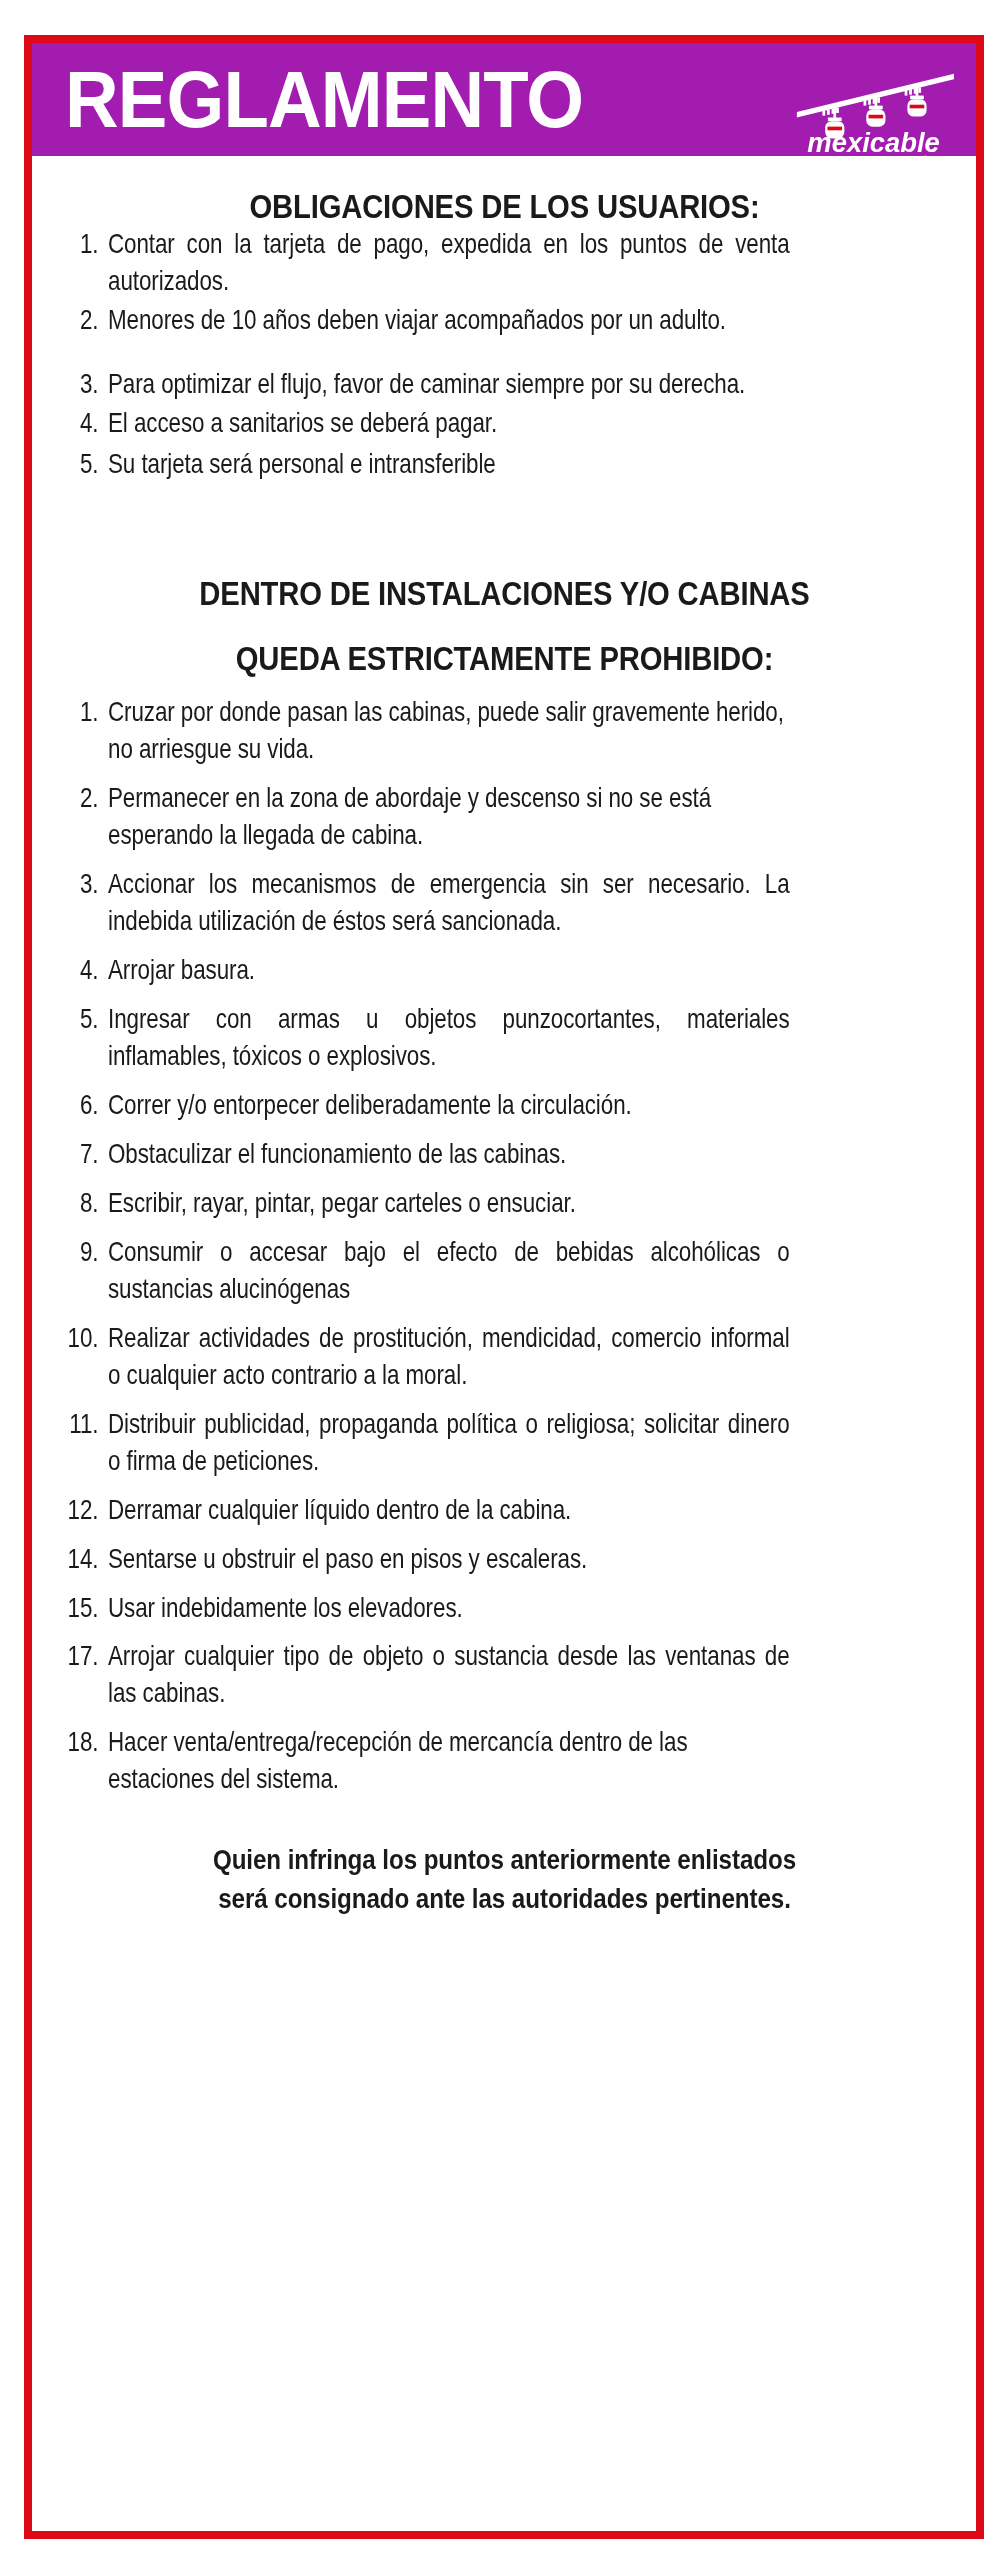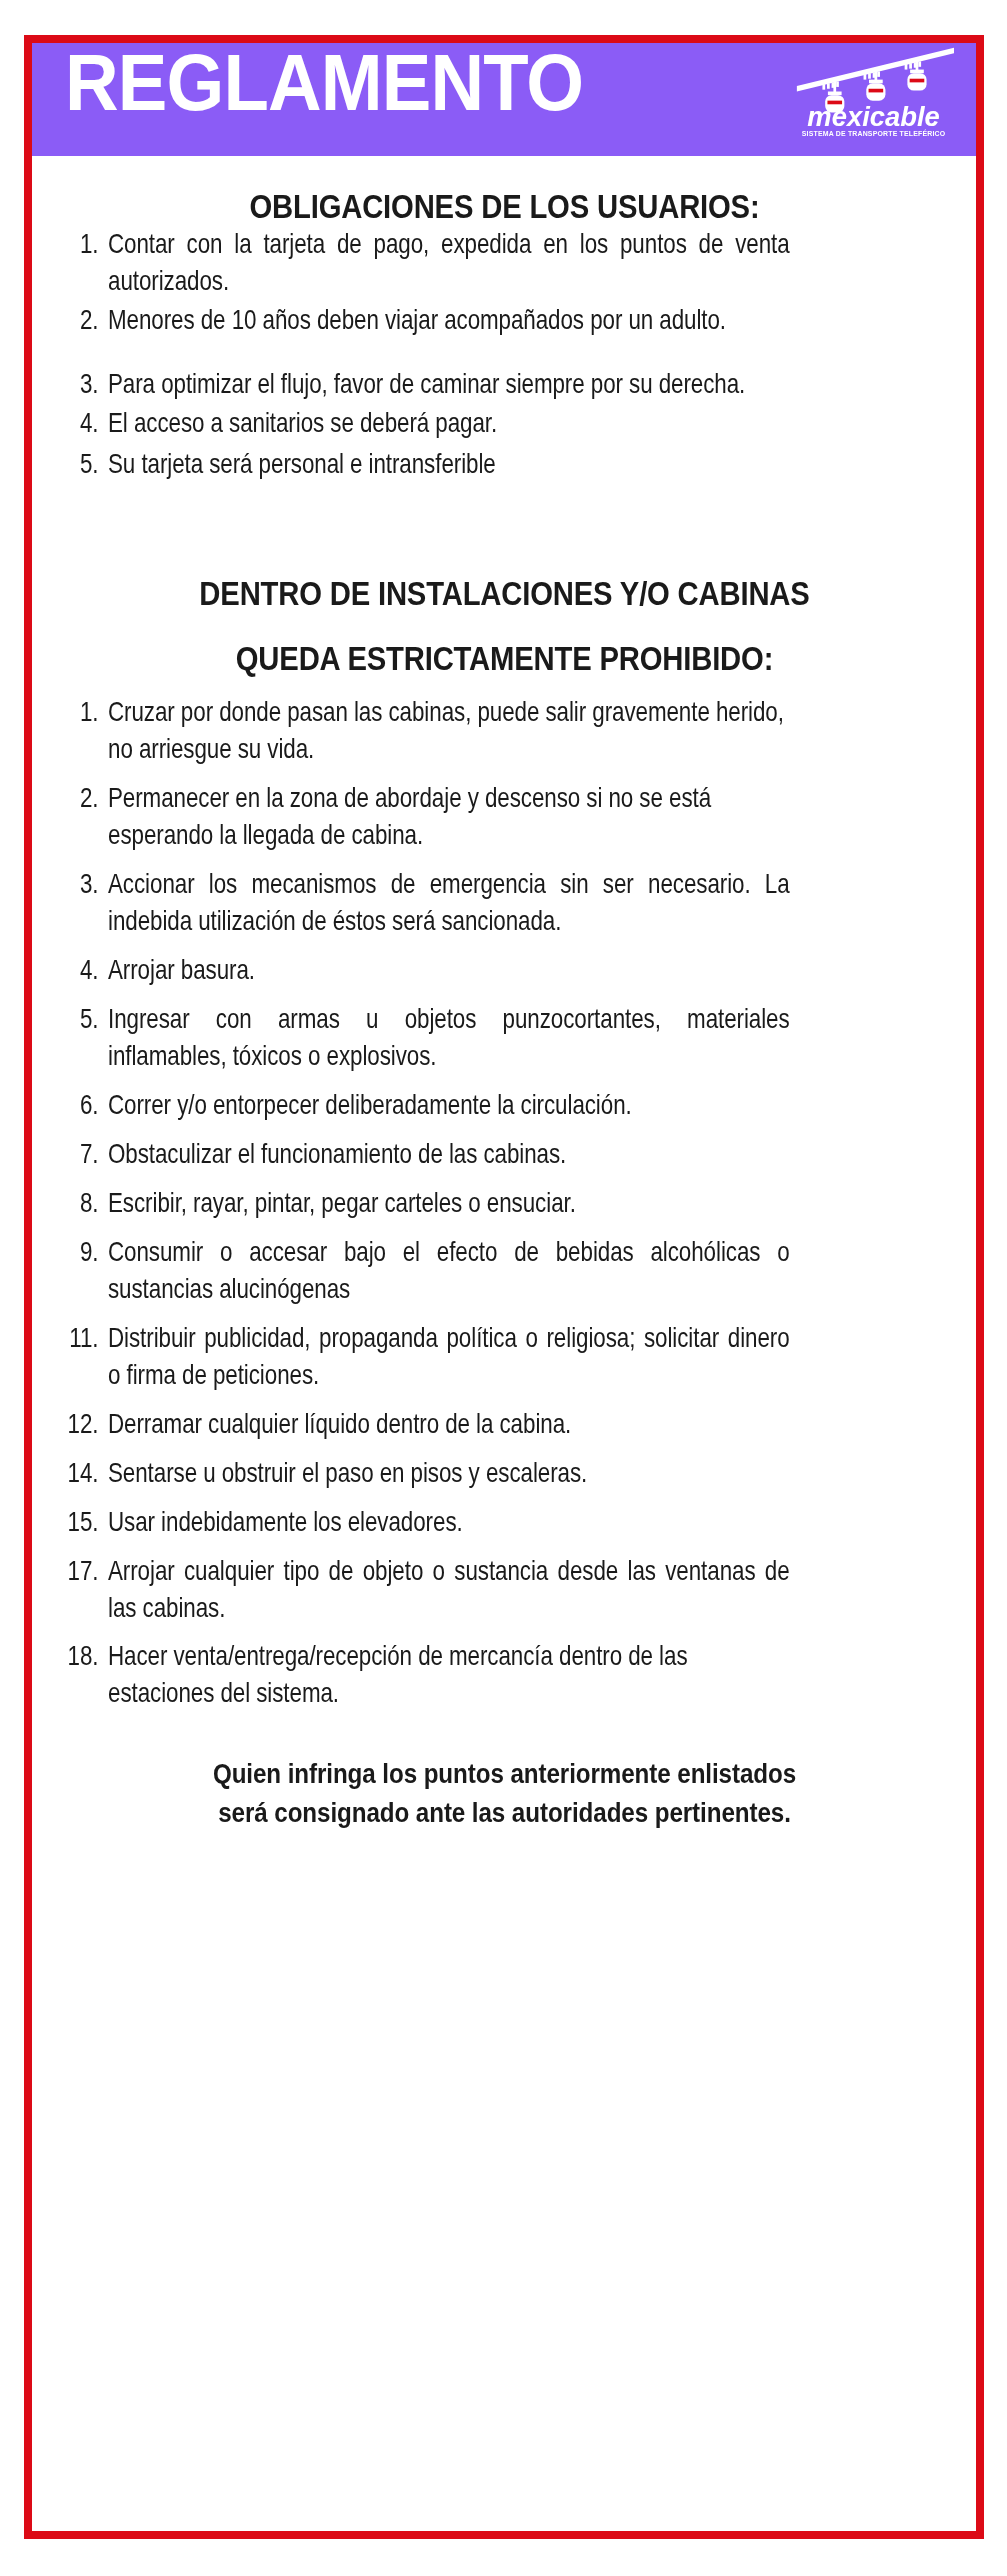--- a/index.html
+++ b/index.html
@@ -24,44 +24,44 @@
     box-sizing: border-box;
     border: 8.3px solid #DC0A16;
     background: #ffffff;
     display: flex;
     flex-direction: column;
   }
 
   
   .header-band {
     position: relative;
-    background: #8b5cf6;
+    background: #a21caf;
     height: 113px;
     flex: 0 0 auto;
     display: flex;
-    align-items: flex-start;
+    align-items: center;
     overflow: hidden;
   }
   .header-title {
     color: #ffffff;
     font-family: "Liberation Sans Narrow", "Liberation Sans", sans-serif;
     font-weight: bold;
     font-size: 79px;
     line-height: 1;
     letter-spacing: -0.9px;
     margin-left: 33px;
     transform: scaleX(0.94);
     transform-origin: left center;
     white-space: nowrap;
   }
 
   .logo {
     position: absolute;
     right: 20px;
-    top: 1px;
+    top: 27px;
     width: 163px;
     height: 95px;
   }
   .logo svg { display: block; width: 100%; height: 100%; }
 
   
   .body-area {
     flex: 1 1 auto;
     padding: 0 16.5px 0 16.5px;
     box-sizing: border-box;
@@ -257,20 +257,24 @@
       </li>
       <li>
         <span class="num">8.</span>
         <span class="txt">Escribir, rayar, pintar, pegar carteles o ensuciar.</span>
       </li>
       <li>
         <span class="num">9.</span>
         <span class="txt justify">Consumir o accesar bajo el efecto de bebidas alcohólicas o sustancias alucinógenas</span>
       </li>
       <li>
+        <span class="num">10.</span>
+        <span class="txt justify">Realizar actividades de prostitución, mendicidad, comercio informal o cualquier acto contrario a la moral.</span>
+      </li>
+      <li>
         <span class="num">11.</span>
         <span class="txt justify">Distribuir publicidad, propaganda política o religiosa; solicitar dinero o firma de peticiones.</span>
       </li>
       <li>
         <span class="num">12.</span>
         <span class="txt">Derramar cualquier líquido dentro de la cabina.</span>
       </li>
       <li>
         <span class="num">14.</span>
         <span class="txt">Sentarse u obstruir el paso en pisos y escaleras.</span>

